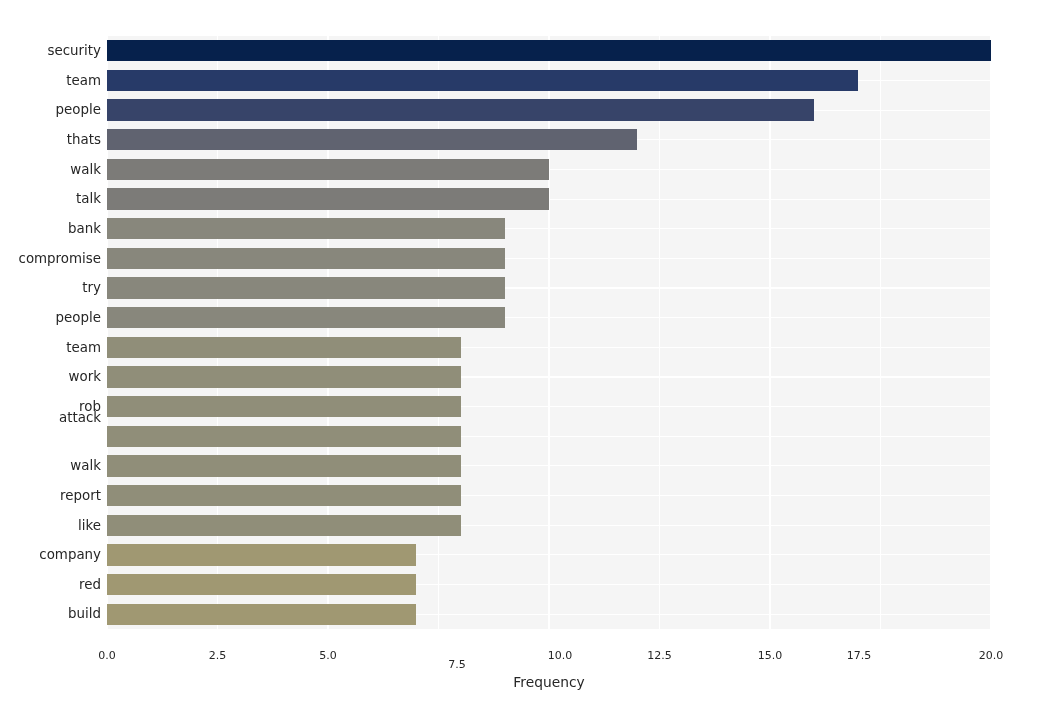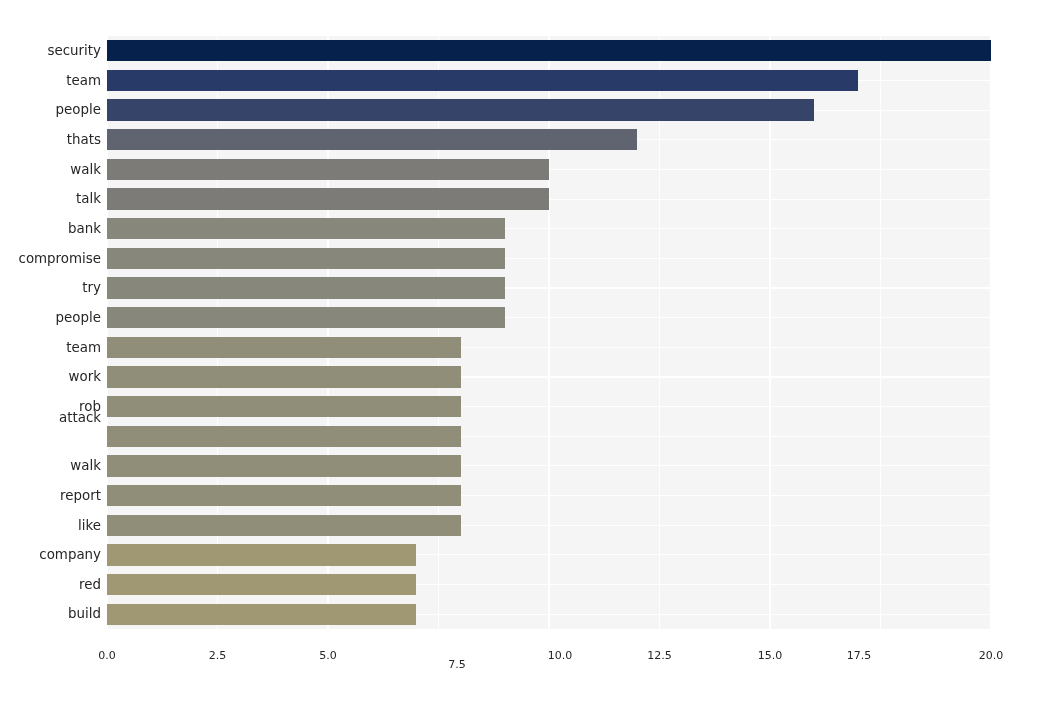--- a/index.html
+++ b/index.html
@@ -235,14 +235,15 @@
       <div class="xtick" style="left: 217.5px;">2.5</div>
       <div class="xtick" style="left: 328px;">5.0</div>
       <div class="xtick" style="left: 457px; margin-top: 9px;">7.5</div>
       <div class="xtick" style="left: 560px;">10.0</div>
       <div class="xtick" style="left: 659.5px;">12.5</div>
       <div class="xtick" style="left: 770px;">15.0</div>
       <div class="xtick" style="left: 859px;">17.5</div>
       <div class="xtick" style="left: 991px;">20.0</div>
     </div>
 
+  <div id="xaxis-label">Frequency</div>
 
 </div>
 
 </body></html>

